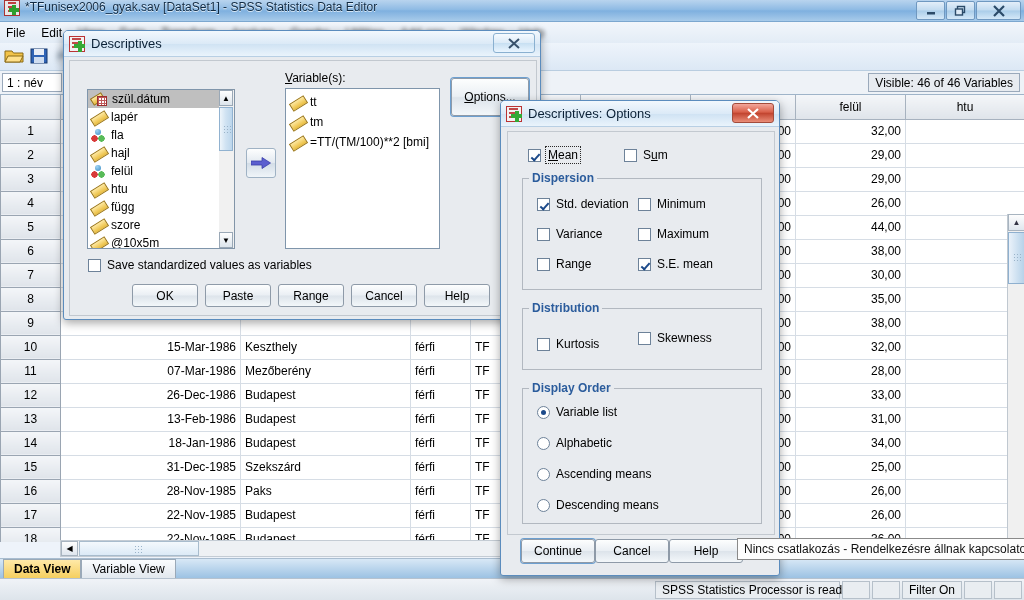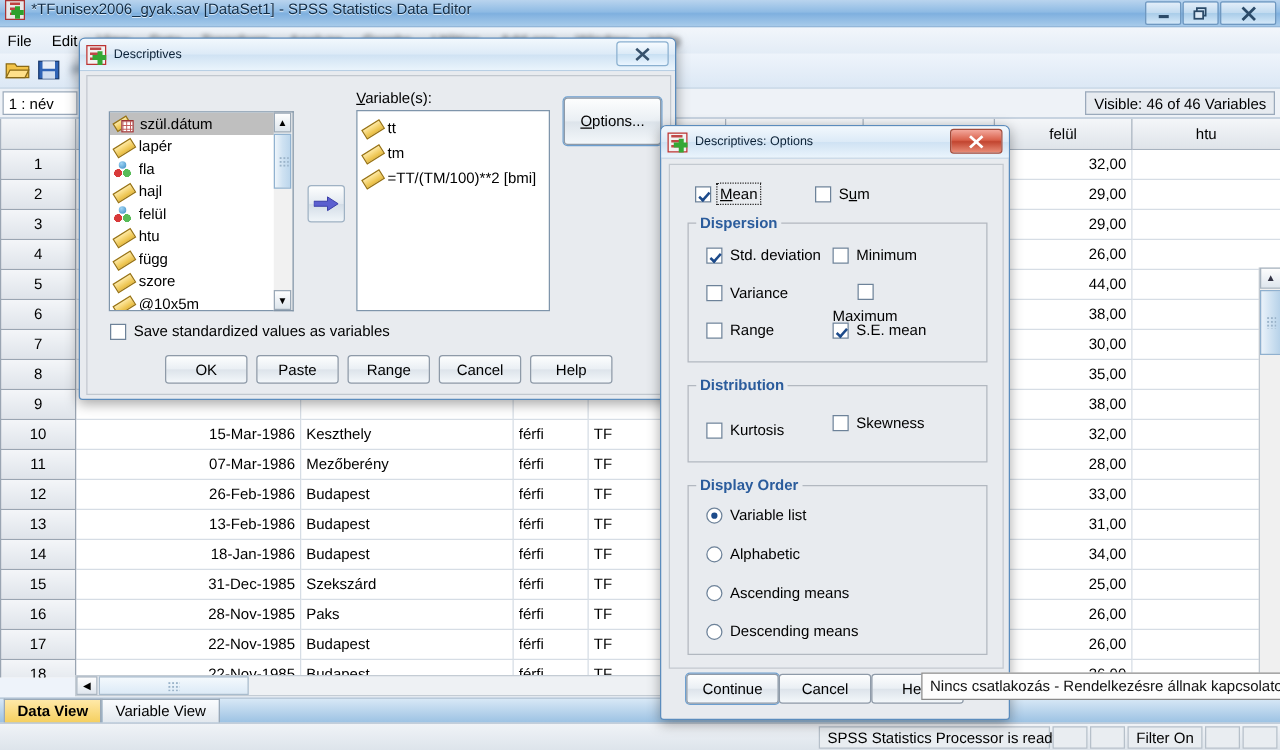--- a/index.html
+++ b/index.html
@@ -217,21 +217,21 @@
       linear-gradient(#c04848,#c04848) 0 0/100% 2px no-repeat,
       linear-gradient(#c04848,#c04848) 0 4px/100% 2px no-repeat,
       linear-gradient(#c04848,#c04848) 0 8px/100% 2px no-repeat;
   }
   .dlg-icon::after {
     content: ""; position: absolute; right: -1px; bottom: -1px; width: 11px; height: 11px;
     background:
       linear-gradient(#35a835,#35a835) 3.5px 0/4px 11px no-repeat,
       linear-gradient(#35a835,#35a835) 0 3.5px/11px 4px no-repeat;
   }
-  .dlg-title-text { font-size: 10px; color: #0b2136; }
+  .dlg-title-text { font-size: 13px; color: #0b2136; }
   .dlg-close {
     position: absolute; right: 5px; top: 2px;
     width: 42px; height: 20px; border: 1px solid #8ab0d0; border-radius: 3px;
     background: linear-gradient(to bottom,#f6fbff,#dbeaf7 50%,#c7dff2 51%,#eaf5ff);
     display: flex; align-items: center; justify-content: center;
     font-size: 12px; color: #2a4a66;
   }
   .dlg-close.red {
     border: 1px solid #a34b3b;
     background: linear-gradient(to bottom,#f3a79b,#d9604a 45%,#c24530 52%,#e98d78);
@@ -354,21 +354,21 @@
     width: 7px; height: 3px;
     border-left: 2px solid #1c4a8a; border-bottom: 2px solid #1c4a8a;
     transform: rotate(-48deg);
   }
   .desc-buttons {
     position: absolute; left: 62px; top: 223px; display: flex; gap: 7px;
   }
   .desc-buttons .btn-std { width: 66px; height: 23px; }
 
   
-  #dlg-options { left: 500px; top: 100px; width: 280px; height: 476px; margin-left: 28px; }
+  #dlg-options { left: 500px; top: 100px; width: 280px; height: 476px; }
   .opt-inner {
     position: absolute; left: 6px; top: 30px; width: 268px; height: 404px;
     border: 1px solid #c3c9d0; background: #e8ebef;
   }
   .opt-chk {
     position: absolute; display: flex; align-items: center; gap: 6px;
     font-size: 12px; color: #000; white-space: nowrap;
   }
   .opt-chk u { text-decoration: underline; }
   .focusbox { outline: 1px dotted #2a2a2a; outline-offset: 1px; padding: 0 1px; }
@@ -701,21 +701,21 @@
               <td class="cell txt">férfi</td>
               <td class="cell txt">TF</td>
               <td class="cell txt"></td>
               <td class="cell num"></td>
               <td class="cell num">33,00</td>
               <td class="cell num">28,00</td>
               <td class="cell num"></td>
             </tr>
             <tr>
               <td class="rownum">12</td>
-              <td class="cell num">26-Feb-1986</td>
+              <td class="cell num">26-Dec-1986</td>
               <td class="cell txt">Budapest</td>
               <td class="cell txt">férfi</td>
               <td class="cell txt">TF</td>
               <td class="cell txt"></td>
               <td class="cell num"></td>
               <td class="cell num">14,00</td>
               <td class="cell num">33,00</td>
               <td class="cell num"></td>
             </tr>
             <tr>
@@ -956,21 +956,21 @@
         </div>
         <div class="opt-chk" style="left:115px; top:18px;">
           <span class="checkbox"></span>
           <span>Minimum</span>
         </div>
 
         <div class="opt-chk" style="left:14px; top:48px;">
           <span class="checkbox"></span>
           <span>Variance</span>
         </div>
-        <div class="opt-chk" style="left:115px; top:48px;flex-direction:column;">
+        <div class="opt-chk" style="left:115px; top:48px;">
           <span class="checkbox"></span>
           <span>Maximum</span>
         </div>
 
         <div class="opt-chk" style="left:14px; top:78px;">
           <span class="checkbox"></span>
           <span>Range</span>
         </div>
         <div class="opt-chk" style="left:115px; top:78px;">
           <span class="checkbox checked"></span>

